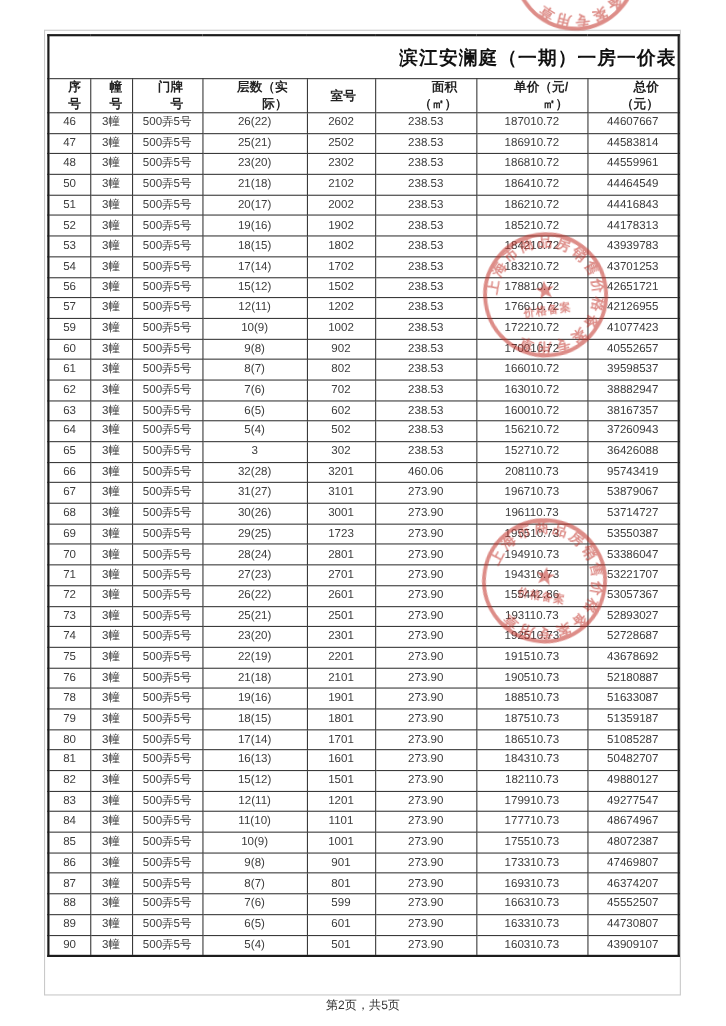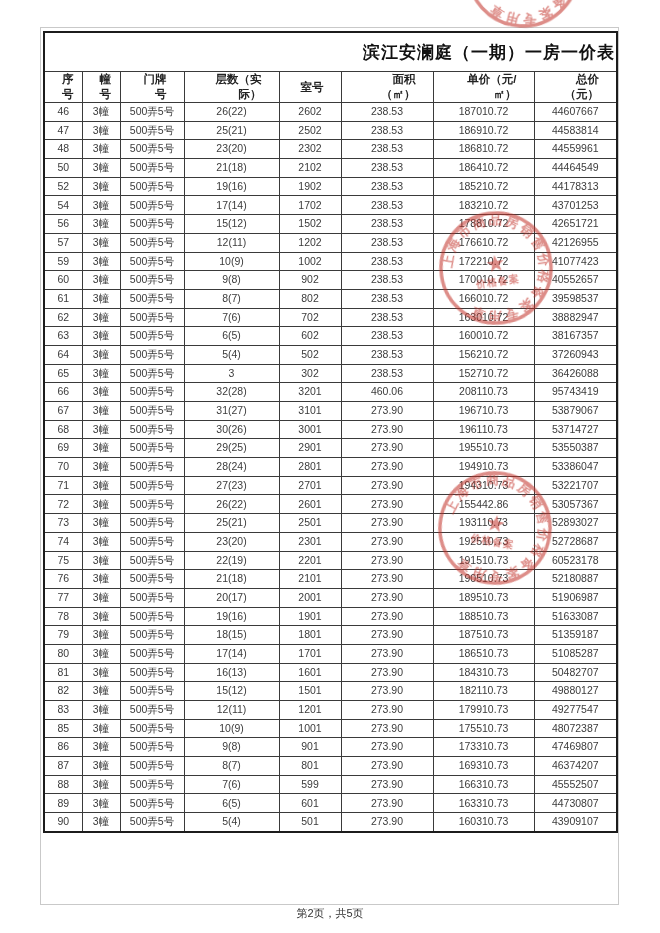--- a/index.html
+++ b/index.html
@@ -161,28 +161,48 @@
         <td>50</td>
         <td>3幢</td>
         <td>500弄5号</td>
         <td>21(18)</td>
         <td>2102</td>
         <td>238.53</td>
         <td>186410.72</td>
         <td>44464549</td>
       </tr>
       <tr>
+        <td>51</td>
+        <td>3幢</td>
+        <td>500弄5号</td>
+        <td>20(17)</td>
+        <td>2002</td>
+        <td>238.53</td>
+        <td>186210.72</td>
+        <td>44416843</td>
+      </tr>
+      <tr>
         <td>52</td>
         <td>3幢</td>
         <td>500弄5号</td>
         <td>19(16)</td>
         <td>1902</td>
         <td>238.53</td>
         <td>185210.72</td>
         <td>44178313</td>
+      </tr>
+      <tr>
+        <td>53</td>
+        <td>3幢</td>
+        <td>500弄5号</td>
+        <td>18(15)</td>
+        <td>1802</td>
+        <td>238.53</td>
+        <td>184210.72</td>
+        <td>43939783</td>
       </tr>
       <tr>
         <td>54</td>
         <td>3幢</td>
         <td>500弄5号</td>
         <td>17(14)</td>
         <td>1702</td>
         <td>238.53</td>
         <td>183210.72</td>
         <td>43701253</td>
@@ -305,21 +325,21 @@
         <td>3001</td>
         <td>273.90</td>
         <td>196110.73</td>
         <td>53714727</td>
       </tr>
       <tr>
         <td>69</td>
         <td>3幢</td>
         <td>500弄5号</td>
         <td>29(25)</td>
-        <td>2901</td>
+        <td>1723</td>
         <td>273.90</td>
         <td>195510.73</td>
         <td>53550387</td>
       </tr>
       <tr>
         <td>70</td>
         <td>3幢</td>
         <td>500弄5号</td>
         <td>28(24)</td>
         <td>2801</td>
@@ -368,43 +388,33 @@
         <td>52728687</td>
       </tr>
       <tr>
         <td>75</td>
         <td>3幢</td>
         <td>500弄5号</td>
         <td>22(19)</td>
         <td>2201</td>
         <td>273.90</td>
         <td>191510.73</td>
-        <td>60523178</td>
+        <td>43678692</td>
       </tr>
       <tr>
         <td>76</td>
         <td>3幢</td>
         <td>500弄5号</td>
         <td>21(18)</td>
         <td>2101</td>
         <td>273.90</td>
         <td>190510.73</td>
         <td>52180887</td>
       </tr>
       <tr>
-        <td>77</td>
-        <td>3幢</td>
-        <td>500弄5号</td>
-        <td>20(17)</td>
-        <td>2001</td>
-        <td>273.90</td>
-        <td>189510.73</td>
-        <td>51906987</td>
-      </tr>
-      <tr>
         <td>78</td>
         <td>3幢</td>
         <td>500弄5号</td>
         <td>19(16)</td>
         <td>1901</td>
         <td>273.90</td>
         <td>188510.73</td>
         <td>51633087</td>
       </tr>
       <tr>
@@ -449,20 +459,30 @@
       </tr>
       <tr>
         <td>83</td>
         <td>3幢</td>
         <td>500弄5号</td>
         <td>12(11)</td>
         <td>1201</td>
         <td>273.90</td>
         <td>179910.73</td>
         <td>49277547</td>
+      </tr>
+      <tr>
+        <td>84</td>
+        <td>3幢</td>
+        <td>500弄5号</td>
+        <td>11(10)</td>
+        <td>1101</td>
+        <td>273.90</td>
+        <td>177710.73</td>
+        <td>48674967</td>
       </tr>
       <tr>
         <td>85</td>
         <td>3幢</td>
         <td>500弄5号</td>
         <td>10(9)</td>
         <td>1001</td>
         <td>273.90</td>
         <td>175510.73</td>
         <td>48072387</td>

